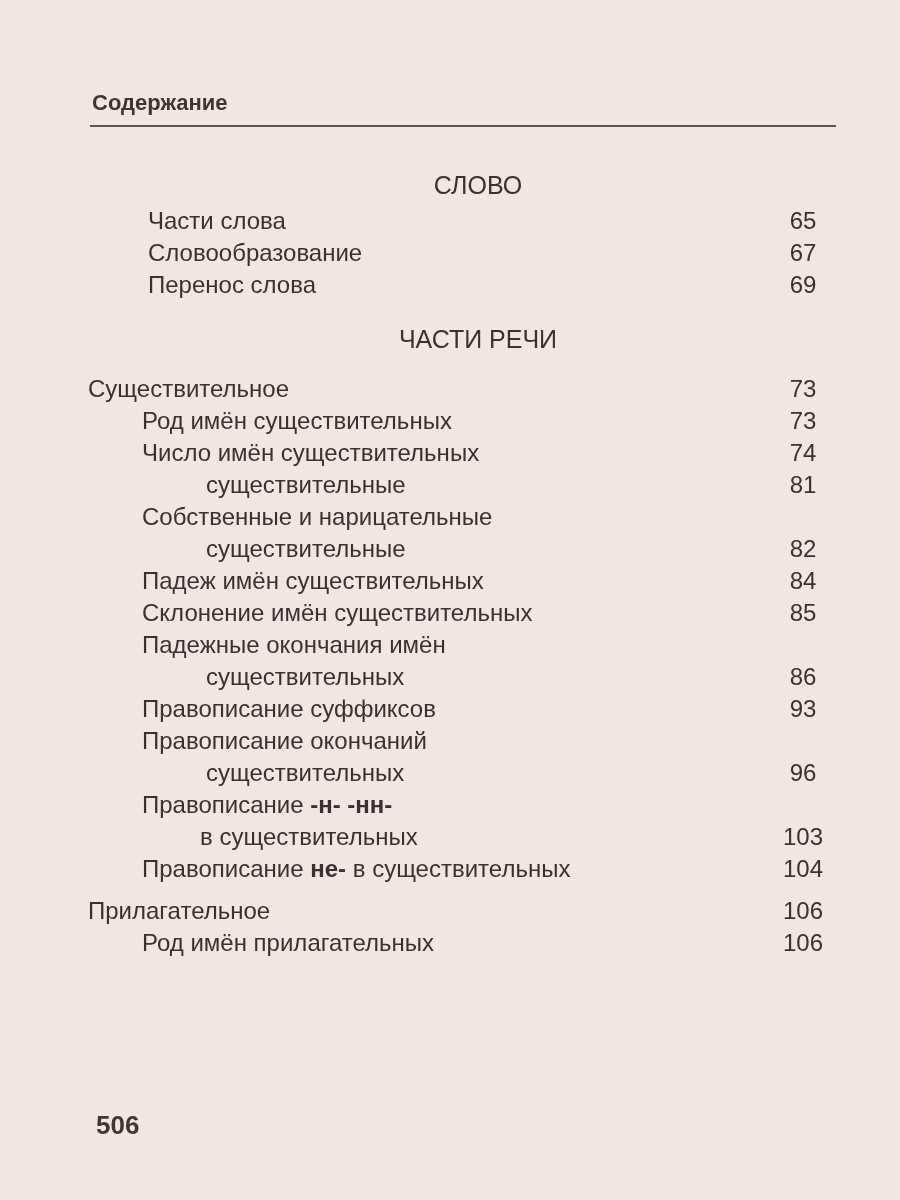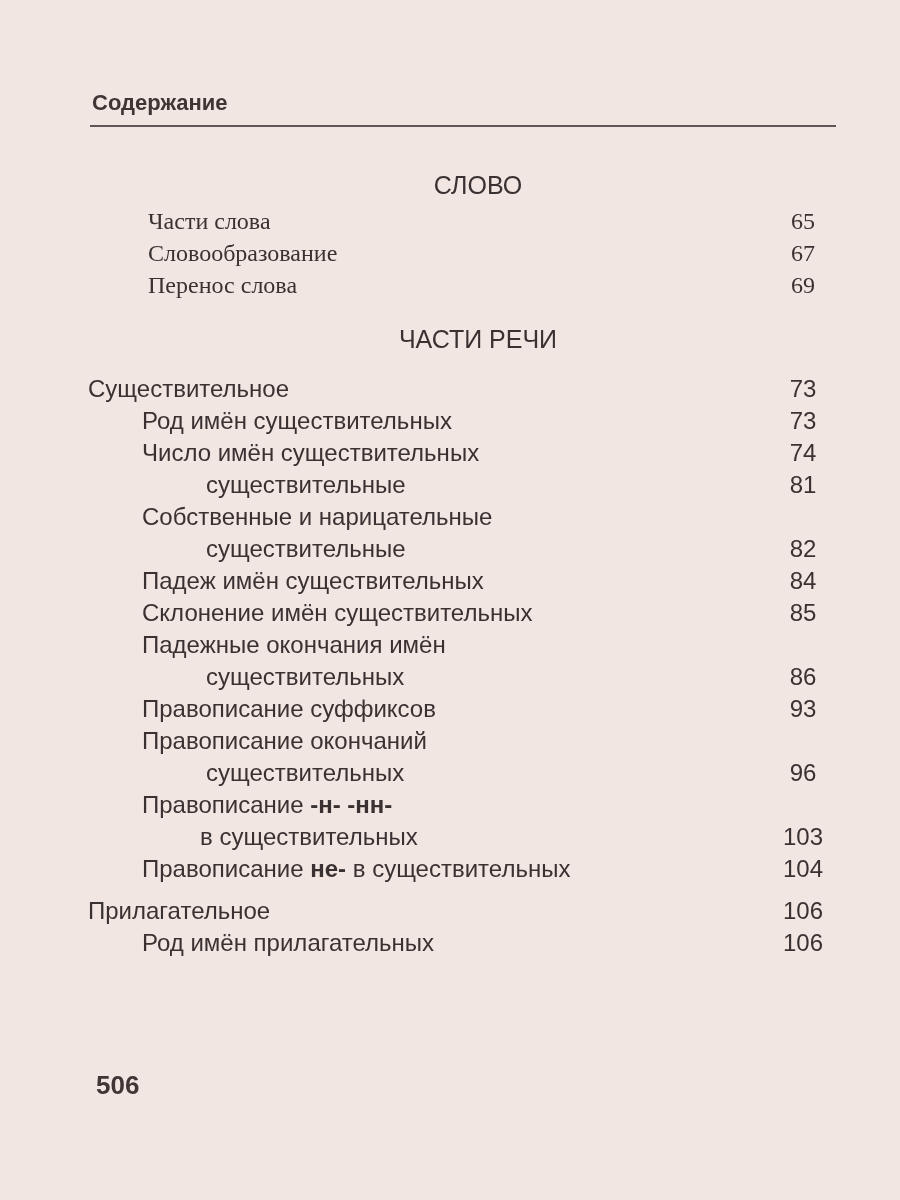--- a/index.html
+++ b/index.html
@@ -26,27 +26,27 @@
       text-align: center; font-size: 25px; height: 40px; line-height: 40px;
       padding-left: 40px; letter-spacing: 0;
     }
     .row {
       display: flex; justify-content: space-between; align-items: baseline;
       font-size: 24px; line-height: 32px; height: 32px;
     }
     .row .label { white-space: nowrap; }
     .row .page { text-align: center; min-width: 50px; }
     .lvl0 { padding-left: 0; }
-    .lvl1 { padding-left: 60px; font-family: Liberation Serif, serif; }
+    .lvl1 { padding-left: 60px; }
     .lvl1b { padding-left: 54px; }
     .cont { padding-left: 118px; }
     .gap-m { height: 10px; }
     b.em { font-weight: bold; }
     .folio {
-      position: absolute; left: 96px; top: 1070px;
+      position: absolute; left: 96px; top: 1110px;
       font-weight: bold; font-size: 26px; color: #403636;
     }
   </style>
 </head>
 <body>
 
 <div class="page-header">
   <div class="header-title">Содержание</div>
   <div class="header-rule"></div>
 </div>

